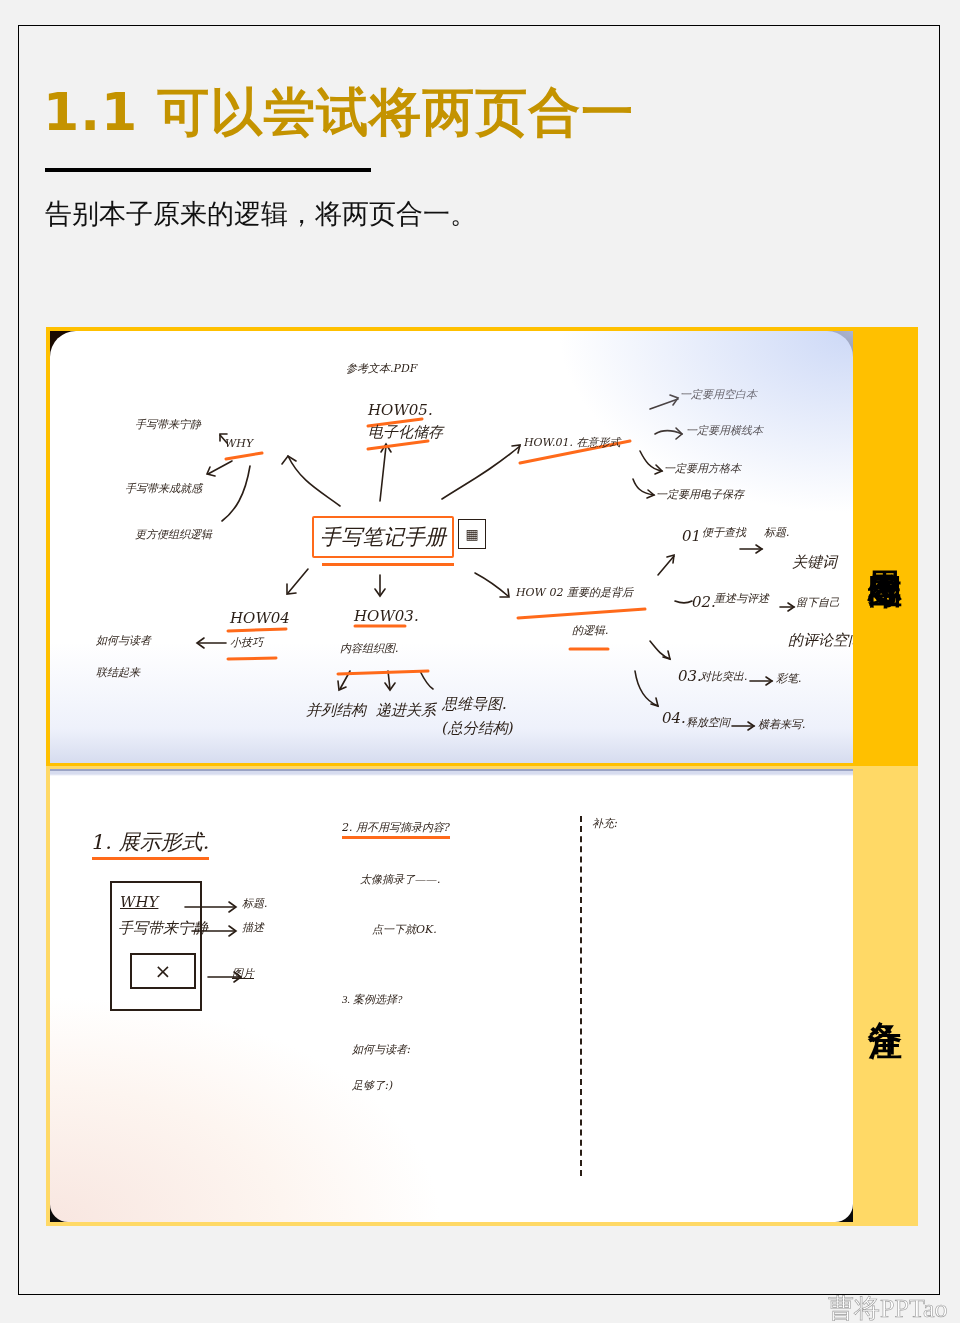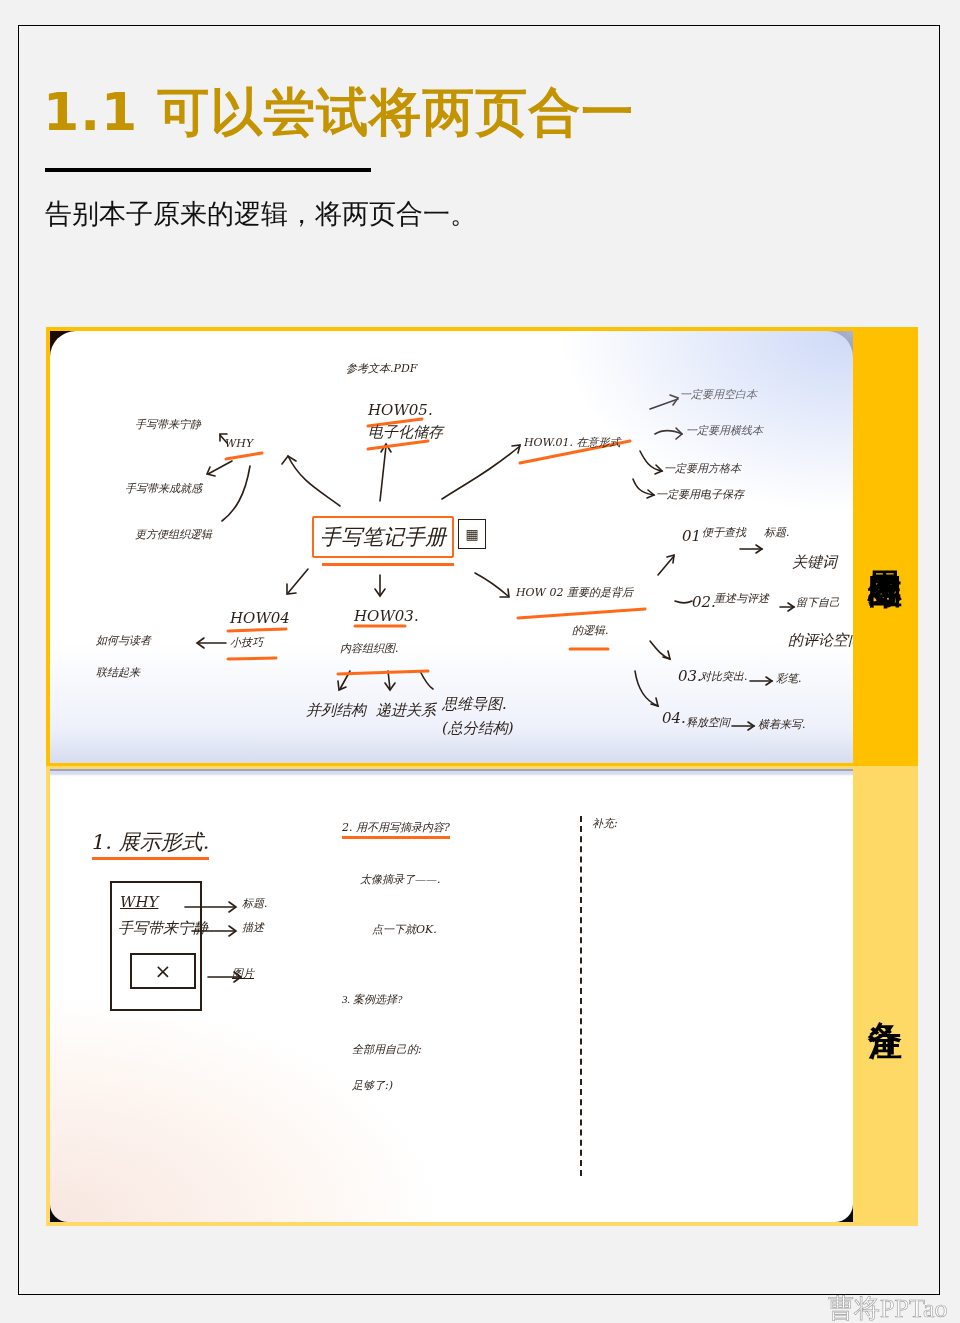--- a/index.html
+++ b/index.html
@@ -292,21 +292,21 @@
       </svg>
       <span class="hw mid" style="left:192px; top:130px;">标题.</span>
       <span class="hw mid" style="left:192px; top:154px;">描述</span>
       <span class="hw mid" style="left:182px; top:200px;text-decoration:underline;">图片</span>
 
       <span class="hw mid hl" style="left:292px; top:54px;">2. 用不用写摘录内容?</span>
       <span class="hw mid" style="left:310px; top:106px;">太像摘录了——.</span>
       <span class="hw mid" style="left:322px; top:156px;">点一下就OK.</span>
 
       <span class="hw mid" style="left:292px; top:226px;font-family:Liberation Serif, serif;">3. 案例选择?</span>
-      <span class="hw mid" style="left:302px; top:276px;">全部用自己的:</span>
+      <span class="hw mid" style="left:302px; top:276px;">如何与读者:</span>
       <span class="hw mid" style="left:302px; top:312px;">足够了:)</span>
 
       <div class="dash-line"></div>
       <span class="hw mid" style="left:542px; top:50px;">补充:</span>
     </div>
   </div>
   <div class="label-col">
     <span class="vlabel">备注</span>
   </div>
 </section>

